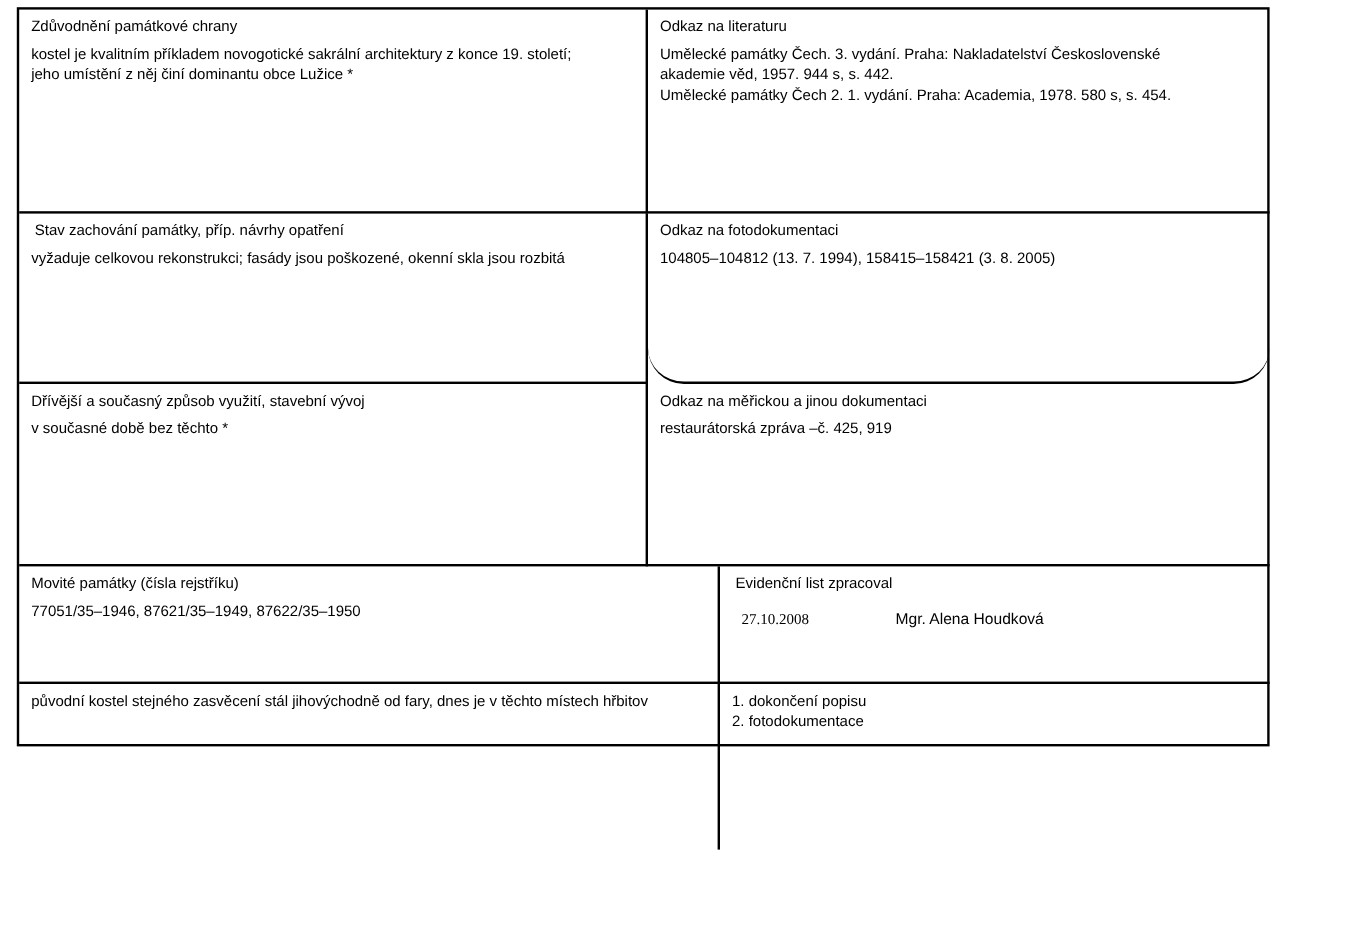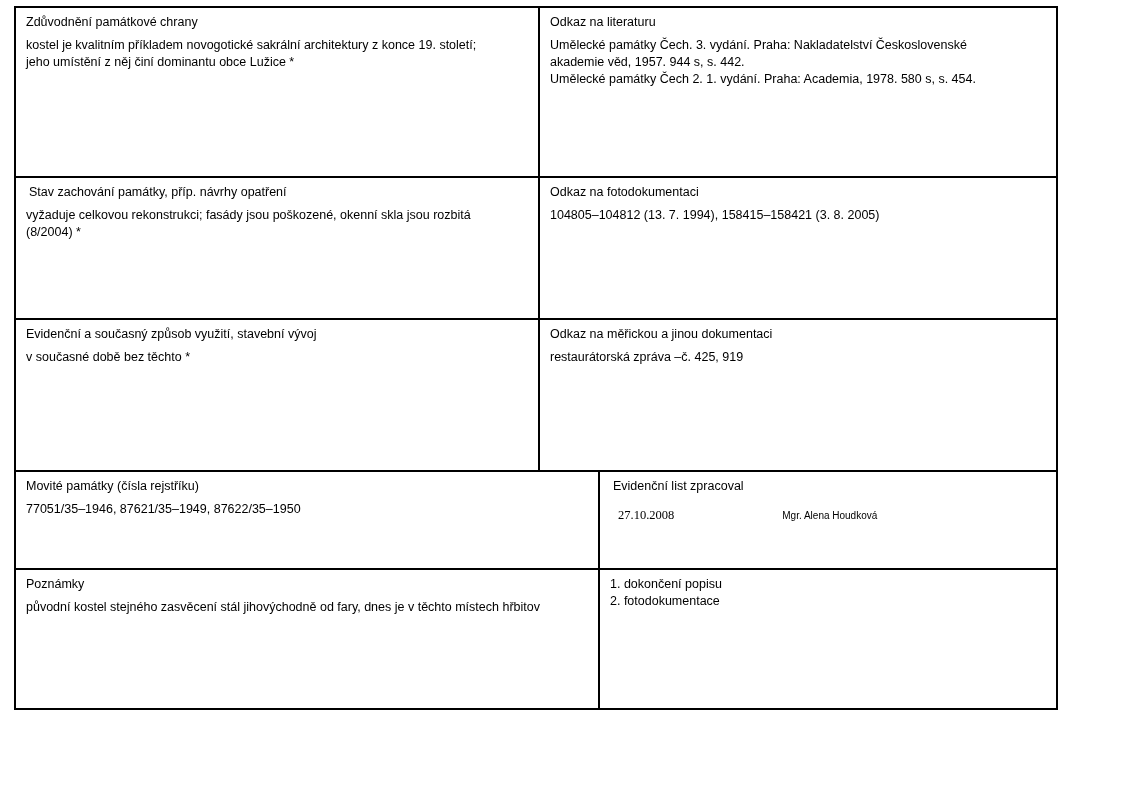--- a/index.html
+++ b/index.html
@@ -13,21 +13,21 @@
     font-family: "Liberation Sans", sans-serif;
     color: #000000;
     -webkit-font-smoothing: antialiased;
   }
 
   .sheet {
     position: absolute;
     left: 14px;
     top: 6px;
     width: 1044px;
-    height: 704px;
+    height: 616px;
     border: 2px solid #000000;
     box-sizing: border-box;
   }
 
   
   .cell {
     position: absolute;
     box-sizing: border-box;
     overflow: hidden;
     padding: 6px 8px 4px 10px;
@@ -49,21 +49,21 @@
   
   .b-right { border-right: 2px solid #000000; }
   .b-bottom { border-bottom: 2px solid #000000; }
 
   
   #c-reason   { left: 0px;   top: 0px;   width: 524px; height: 170px; }
   #c-lit      { left: 524px; top: 0px;   width: 518px; height: 170px; }
 
   
   #c-state    { left: 0px;   top: 170px; width: 524px; height: 142px; }
-  #c-photo    { left: 524px; top: 170px; width: 518px; height: 142px; }
+  #c-photo    { left: 524px; top: 170px; width: 518px; height: 142px; border-radius: 30px; }
 
   
   #c-use      { left: 0px;   top: 312px; width: 524px; height: 152px; }
   #c-measure  { left: 524px; top: 312px; width: 518px; height: 152px; }
 
   
   #c-movable  { left: 0px;   top: 464px; width: 584px; height: 98px; }
   #c-author   { left: 584px; top: 464px; width: 458px; height: 98px; }
 
   
@@ -71,21 +71,21 @@
   #c-sheets   { left: 584px; top: 562px; width: 458px; height: 138px; }
 
   
   .author-row {
     display: flex;
     align-items: baseline;
     margin-top: 14px;
     padding-left: 8px;
   }
   .author-row .date { font-size: 12.5px; font-family: Liberation Serif, serif; }
-  .author-row .name { font-size: 10px; margin-left: 108px; }
+  .author-row .name { font-size: 13px; margin-left: 72px; }
 
   .label-indent { padding-left: 3px; }
 </style>
 </head>
 <body>
 
 <div class="sheet">
 
   <div class="cell b-right b-bottom" id="c-reason">
     <div class="label">Zdůvodnění památkové chrany</div>
@@ -101,33 +101,32 @@
       <div class="line">Umělecké památky Čech. 3. vydání. Praha: Nakladatelství Československé</div>
       <div class="line">akademie věd, 1957. 944 s, s. 442.</div>
       <div class="line">Umělecké památky Čech 2. 1. vydání. Praha: Academia, 1978. 580 s, s. 454.</div>
     </div>
   </div>
 
   <div class="cell b-right b-bottom" id="c-state">
     <div class="label label-indent">Stav zachování památky, příp. návrhy opatření</div>
     <div class="body">
       <div class="line">vyžaduje celkovou rekonstrukci; fasády jsou poškozené, okenní skla jsou rozbitá</div>
-      <div class="line">(8/2004) *</div>
     </div>
   </div>
 
   <div class="cell b-bottom" id="c-photo">
     <div class="label">Odkaz na fotodokumentaci</div>
     <div class="body">
       <div class="line">104805–104812 (13. 7. 1994), 158415–158421 (3. 8. 2005)</div>
     </div>
   </div>
 
   <div class="cell b-right b-bottom" id="c-use">
-    <div class="label">Evidenční a současný způsob využití, stavební vývoj</div>
+    <div class="label">Dřívější a současný způsob využití, stavební vývoj</div>
     <div class="body">
       <div class="line">v současné době bez těchto *</div>
     </div>
   </div>
 
   <div class="cell b-bottom" id="c-measure">
     <div class="label">Odkaz na měřickou a jinou dokumentaci</div>
     <div class="body">
       <div class="line">restaurátorská zpráva –č. 425, 919</div>
     </div>
@@ -142,21 +141,20 @@
 
   <div class="cell b-bottom" id="c-author">
     <div class="label label-indent">Evidenční list zpracoval</div>
     <div class="author-row">
       <span class="date">27.10.2008</span>
       <span class="name">Mgr. Alena Houdková</span>
     </div>
   </div>
 
   <div class="cell b-right" id="c-notes">
-    <div class="label">Poznámky</div>
     <div class="body">
       <div class="line">původní kostel stejného zasvěcení stál jihovýchodně od fary, dnes je v těchto místech hřbitov</div>
     </div>
   </div>
 
   <div class="cell" id="c-sheets">
     <div class="body">
       <div class="line">1. dokončení popisu</div>
       <div class="line">2. fotodokumentace</div>
     </div>

